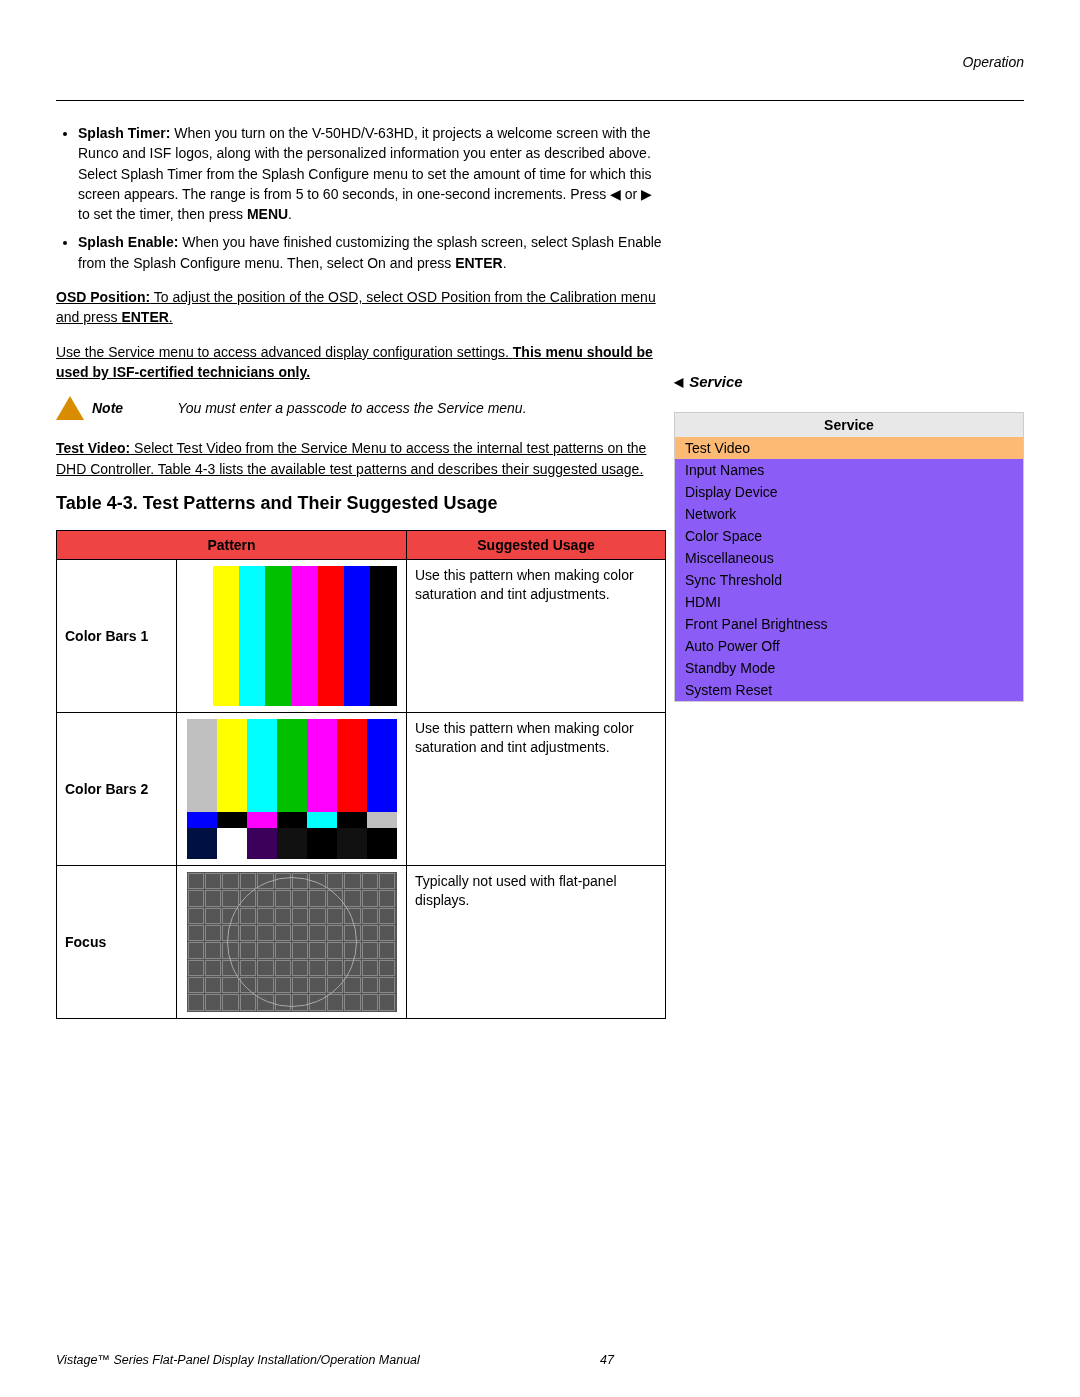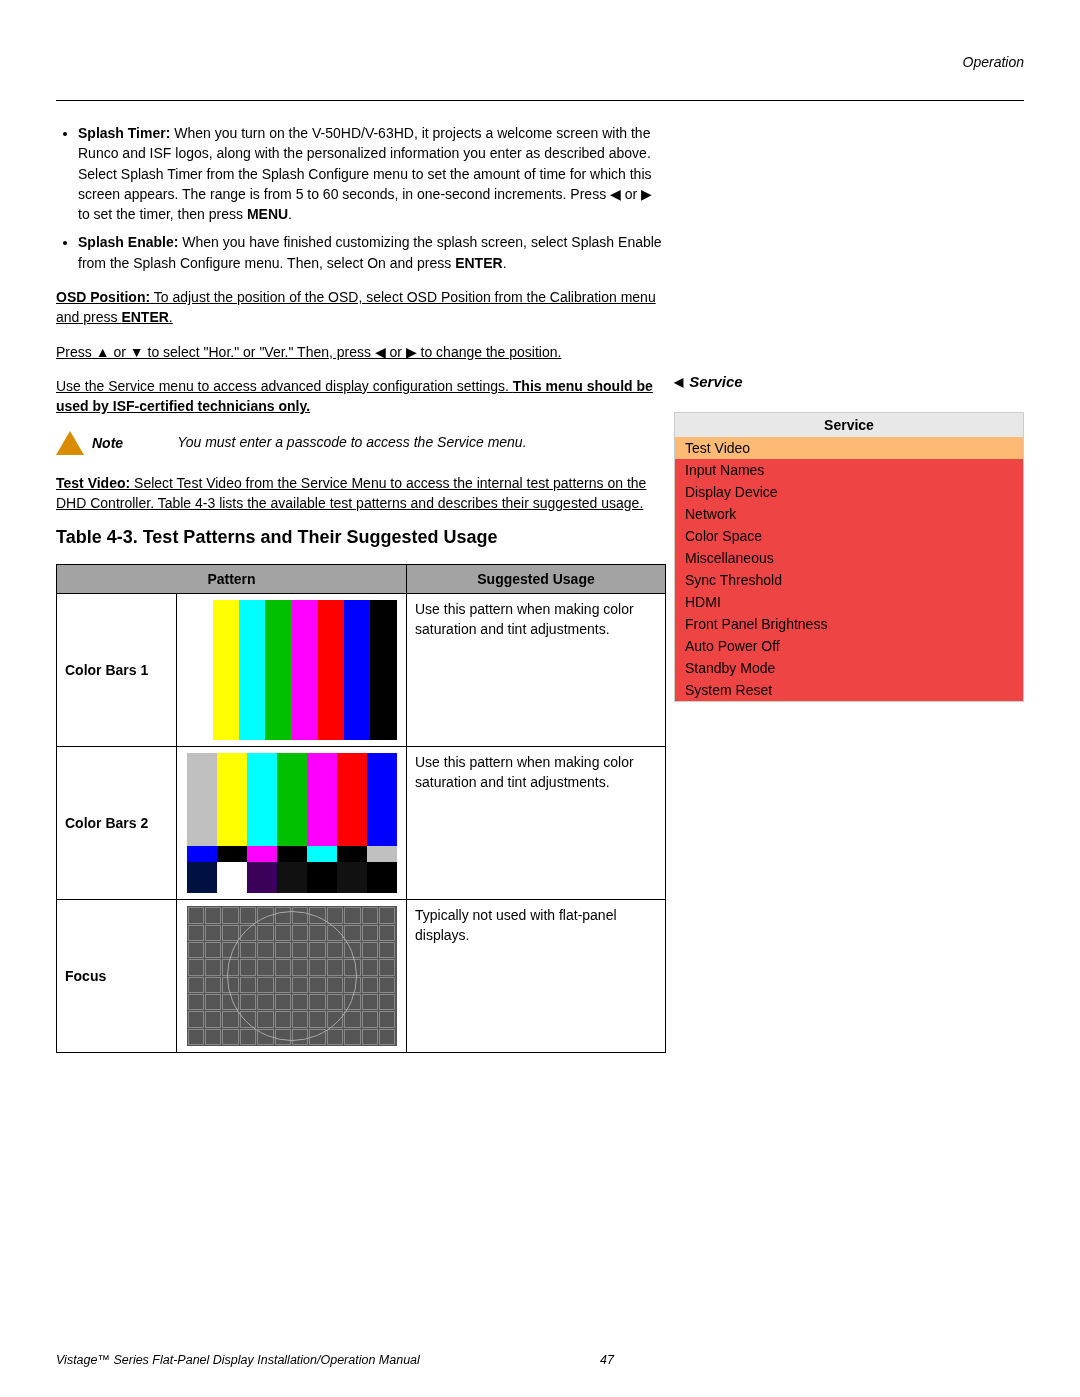--- a/index.html
+++ b/index.html
@@ -84,21 +84,21 @@
   }
   table.patterns th, table.patterns td {
     border: 1px solid #000;
     padding: 6px 8px;
     vertical-align: top;
     font-size: 14px;
   }
   table.patterns th {
     font-weight: bold;
     text-align: center;
-    background: #a3a3a3;
+    background: #ef4444;
   }
   .pattern-name {
     font-weight: bold;
     text-align: left;
     width: 120px;
     vertical-align: middle !important;
   }
   .pattern-img-cell {
     width: 230px;
     text-align: center;
@@ -171,21 +171,21 @@
     font-size: 14px;
   }
   .service-box .svc-title {
     text-align: center;
     font-weight: bold;
     padding: 4px 0;
     background: #e8e8e8;
   }
   .service-box .svc-item {
     padding: 3px 10px;
-    background: #ef4444;
+    background: #8b5cf6;
   }
   .service-box .svc-item.highlight {
     background: #fdba74;
   }
   .footer {
     position: absolute;
     bottom: 30px;
     left: 56px;
     right: 56px;
     font-style: italic;
@@ -213,21 +213,20 @@
       </li>
       <li>
         <strong>Splash Enable:</strong><span> When you have finished customizing the splash screen, select Splash Enable from the Splash Configure menu. Then, select On and press </span><strong>ENTER</strong><span>.</span>
       </li>
     </ul>
 
     <p class="para">
       <strong>OSD Position:</strong><span> To adjust the position of the OSD, select OSD Position from the Calibration menu and press </span><strong>ENTER</strong><span>.</span>
     </p>
 
-    <p class="para">Press ▲ or ▼ to select "Hor." or "Ver." Then, press ◀ or ▶ to change the position.</p>
 
     <p class="para">
       <span>Use the Service menu to access advanced display configuration settings. </span><strong>This menu should be used by ISF-certified technicians only.</strong>
     </p>
 
     <div class="note-row">
       <div style="display:flex;align-items:center;gap:8px;">
         <div class="note-icon"></div>
         <span class="note-label">Note</span>
       </div>

